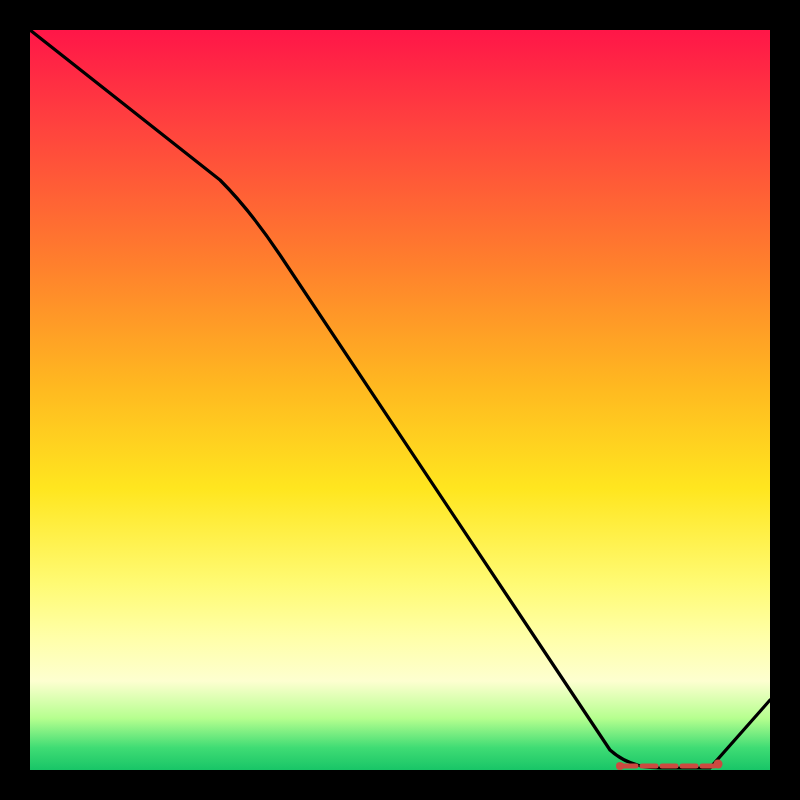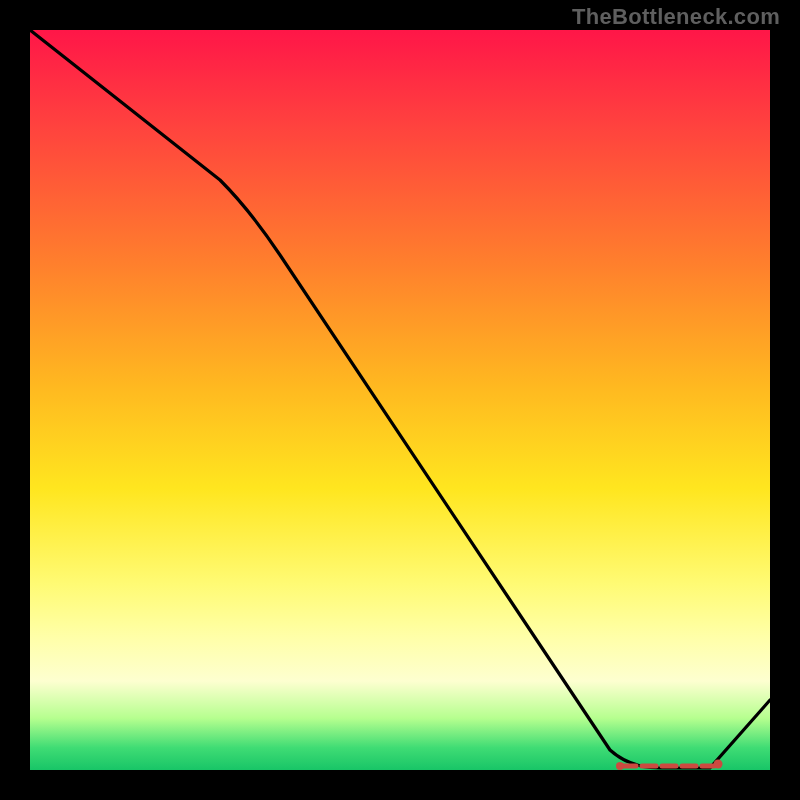--- a/index.html
+++ b/index.html
@@ -56,21 +56,20 @@
     width: 740px;
     height: 740px;
     overflow: visible;
   }
 </style>
 </head>
 <body>
 
 <div class="frame">
 
-  <div class="watermark">TheBottleneck.com</div>
 
   <div class="plot-area">
     <svg class="curve" viewBox="0 0 740 740" preserveAspectRatio="none">
 
       <path d="M 0 0
                L 190 150
                C 210 170, 230 195, 250 225
                L 580 720
                Q 600 738, 630 738
                L 680 738

